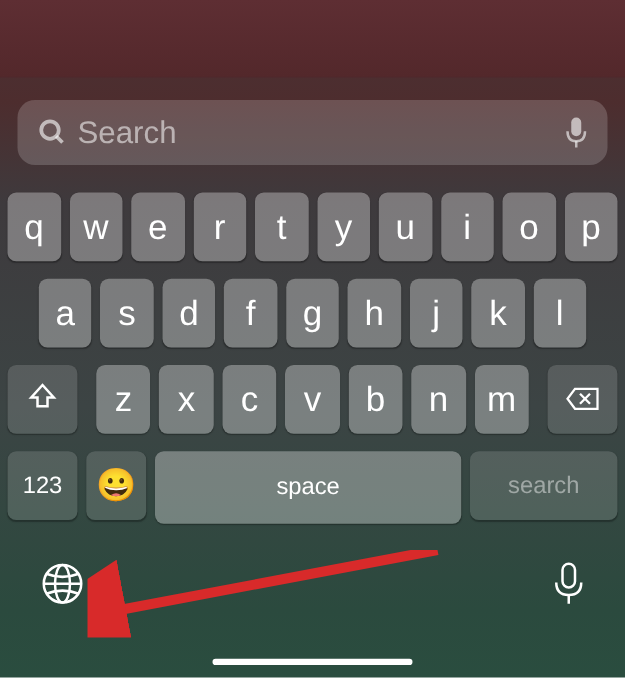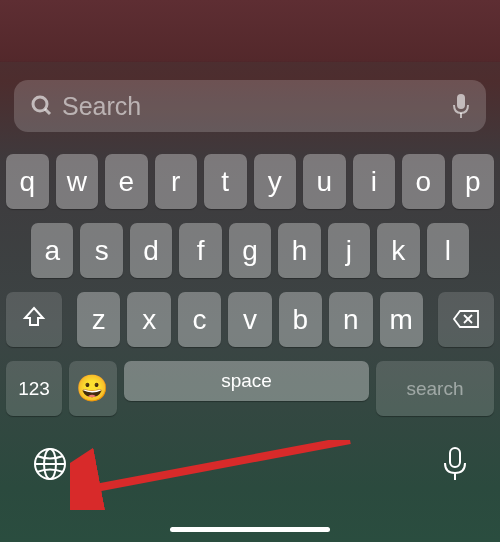--- a/index.html
+++ b/index.html
@@ -134,21 +134,21 @@
       border-radius: 7px;
       display: flex;
       align-items: center;
       justify-content: center;
       font-size: 26px;
       box-shadow: 0 1px 1px rgba(0,0,0,0.3);
     }
     
     .space-key {
       flex: 1;
-      height: 40px;
+      height: 58px;
       background: rgba(255,255,255,0.32);
       border-radius: 7px;
       display: flex;
       align-items: center;
       justify-content: center;
       color: #fff;
       font-size: 19px;
       box-shadow: 0 1px 1px rgba(0,0,0,0.3);
     }
     

